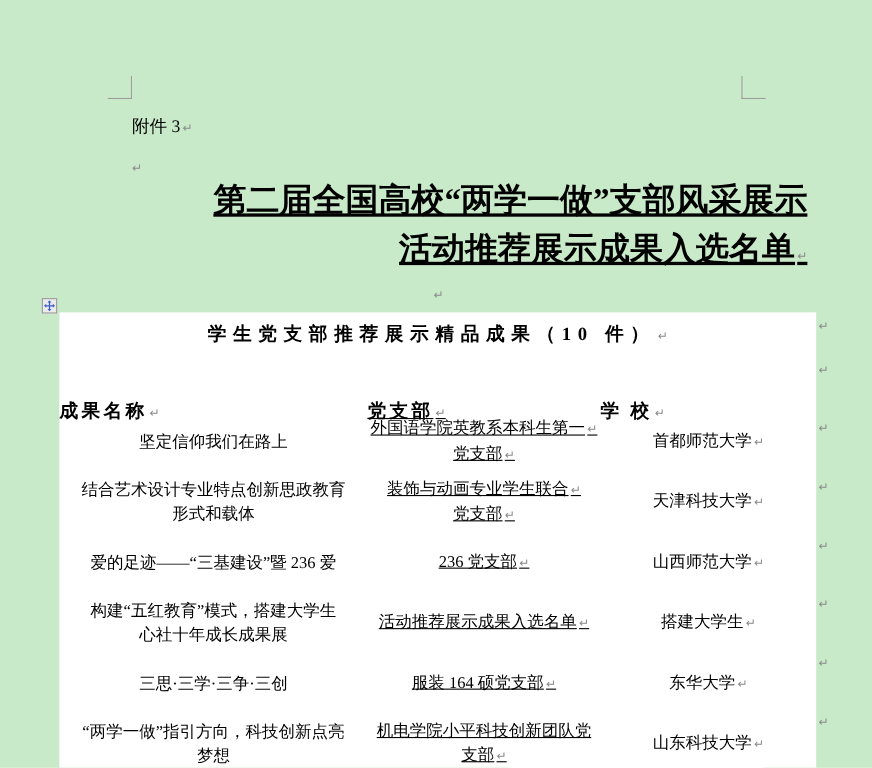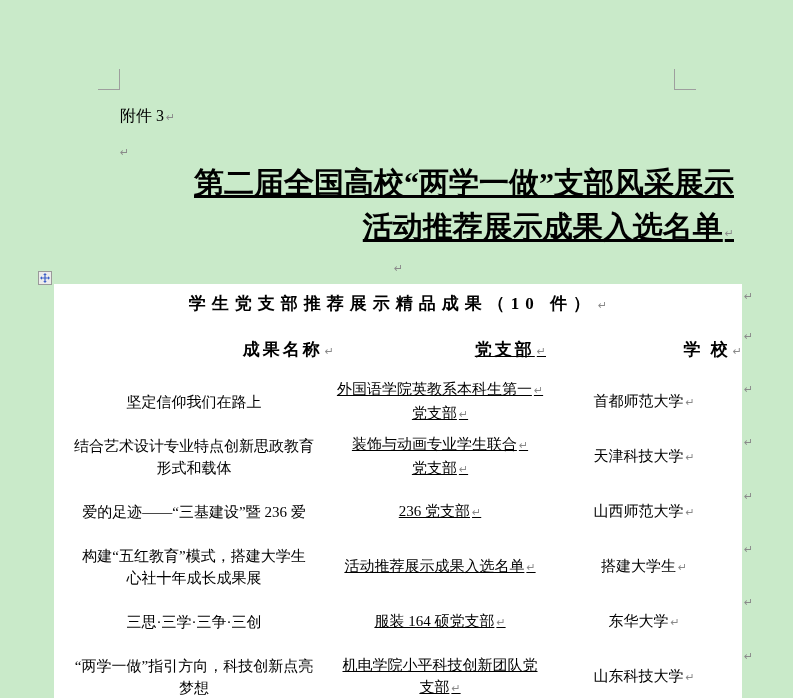--- a/index.html
+++ b/index.html
@@ -36,21 +36,21 @@
   }
   .tbl-heading {
     position:absolute; left:54px; top:292px; width:688px;
     text-align:center; font-weight:bold; font-size:17px;
     letter-spacing:6px; line-height:24px;
   }
   .thead-row {
     position:absolute; left:54px; top:338px; width:688px;
     display:flex; font-weight:bold; font-size:17px; line-height:24px;
   }
-  .thead-row .hc { text-align:right; letter-spacing:3px; }
+  .thead-row .hc { text-align:left; letter-spacing:3px;margin-top:24px; }
   .w1 { width:280px; } .w2 { width:212px;text-decoration:underline; } .w3 { width:196px; }
   .tbody { position:absolute; left:54px; top:374px; width:688px; }
   .trow { display:flex; height:55px; font-size:15px; line-height:22px; }
   .cell {
     display:flex; flex-direction:column; justify-content:center;
     text-align:center;
   }
   .row-end-mark { left:744px; }
 </style>
 </head>

